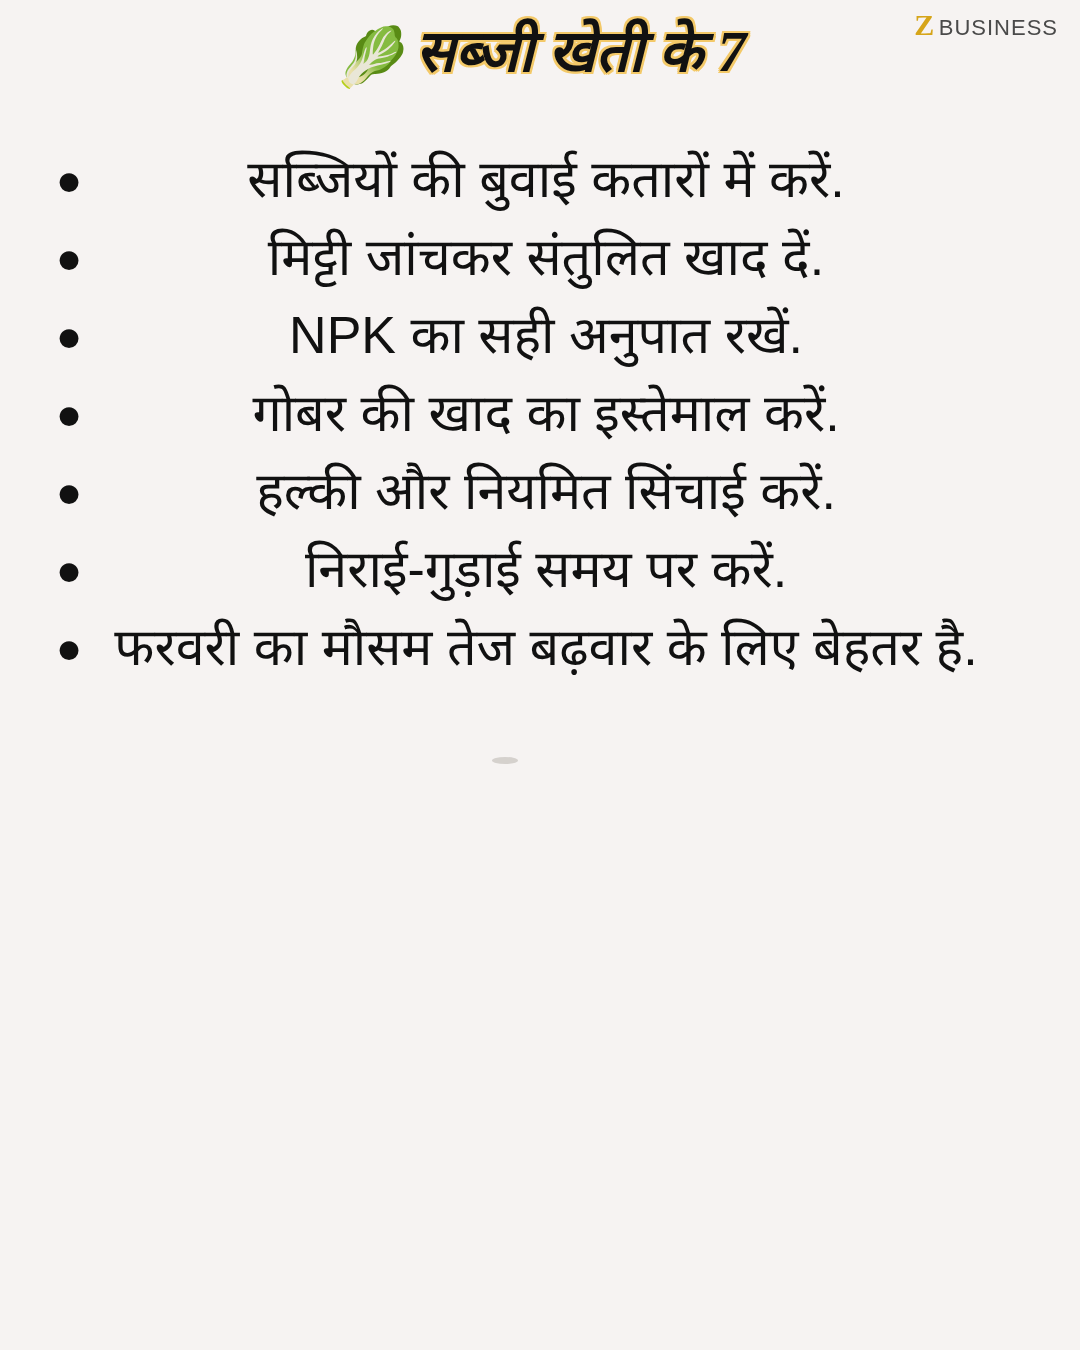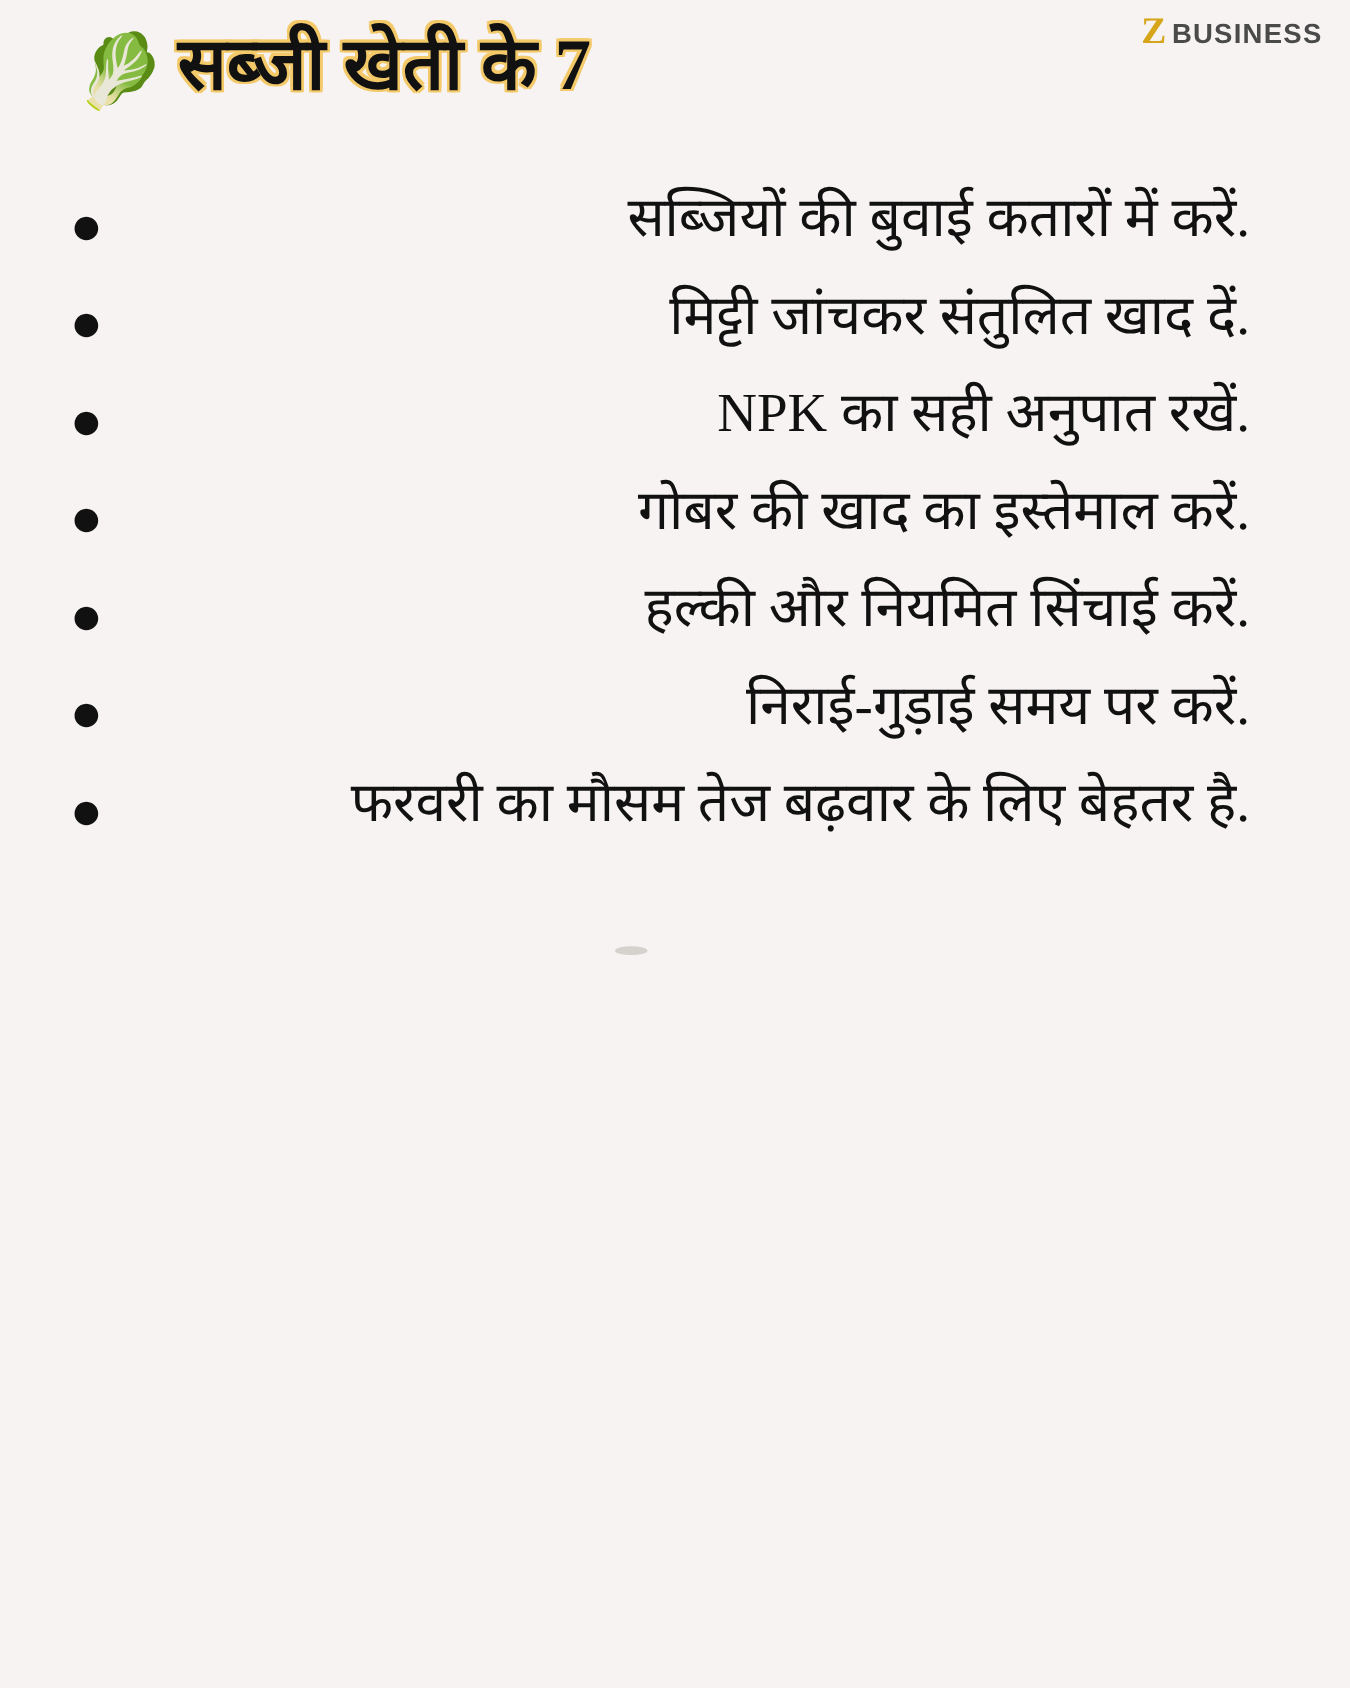--- a/index.html
+++ b/index.html
@@ -39,26 +39,27 @@
     font-weight: 700;
     color: #d6a519;
     line-height: 1;
   }
   .brand-word {
     font-family: "Liberation Sans", sans-serif;
     font-size: 22px;
     letter-spacing: 1px;
     color: #4a4a4a;
     line-height: 1;
-    font-weight: bold;
   }
 
   
   .heading {
     padding: 14px 60px 0 60px;
+    text-align: center;
+    font-style: italic;
   }
   .heading-line {
     font-family: "Liberation Serif", "DejaVu Serif", serif;
     font-weight: 700;
     font-size: 58px;
     line-height: 1.32;
     color: #111111;
     text-shadow:
        2px 0 0 #f3c969,
       -2px 0 0 #f3c969,
@@ -90,23 +91,23 @@
   .bullet {
     flex: 0 0 auto;
     width: 46px;
     text-align: center;
     font-size: 44px;
     line-height: 64px;
     color: #111;
   }
   .item-text {
     flex: 1 1 auto;
-    text-align: right;
-    font-family: Liberation Serif, serif;
-    font-size: 44px;
+    text-align: center;
+    font-family: Liberation Sans, sans-serif;
+    font-size: 52px;
     line-height: 1.18;
     color: #111111;
     padding-right: 34px;
   }
 
   .smudge {
     position: absolute;
     left: 492px;
     top: 757px;
     width: 26px;

